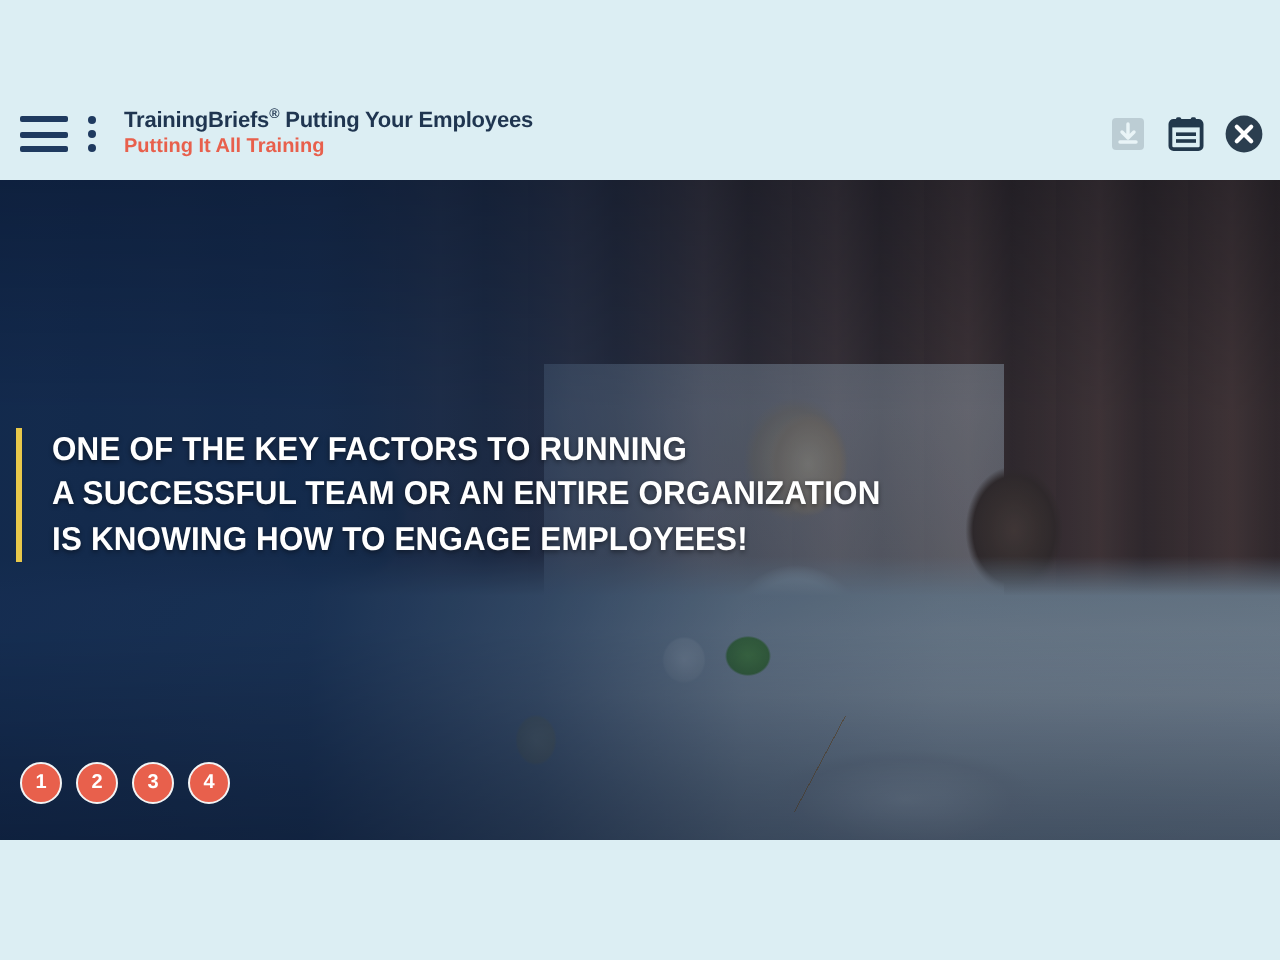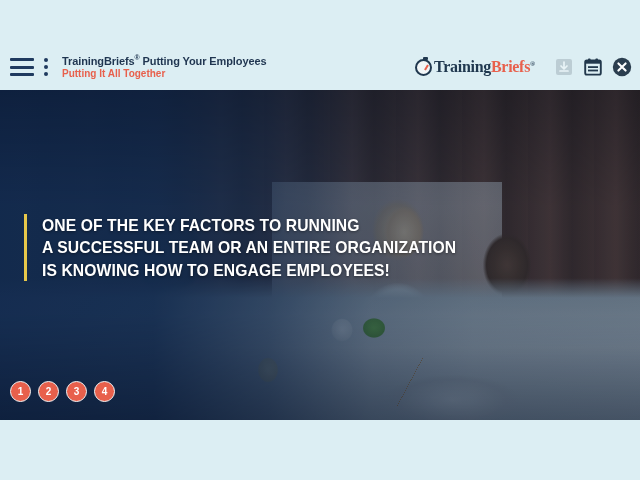--- a/index.html
+++ b/index.html
@@ -216,21 +216,21 @@
       rgba(17,40,74,0.40) 0%,
       rgba(17,40,74,0.16) 35%,
       rgba(17,40,74,0.16) 68%,
       rgba(17,40,74,0.45) 100%);
     mix-blend-mode: multiply;
   }
 
   
   .headline {
     position: absolute;
-    left: 24px; top: 124px;
+    left: 8px; top: 124px;
     display: flex;
     align-items: stretch;
   }
   .headline-bar {
     width: 3px;
     background: #e8c84a;
     margin-right: 15px;
     flex: 0 0 auto;
   }
   .headline-text {
@@ -281,29 +281,25 @@
     </div>
 
     <div class="kebab">
       <i></i>
       <i></i>
       <i></i>
     </div>
 
     <div class="titles">
       <div class="title-main"><span>TrainingBriefs</span><sup>®</sup><span> Putting Your Employees</span></div>
-      <div class="title-sub">Putting It All Together</div>
+      <div class="title-sub">Putting It All Training</div>
     </div>
 
     <div class="header-right">
 
-      <div class="logo">
-        <div class="logo-stopwatch"></div>
-        <div class="logo-text"><span class="lt-a">Training</span><span class="lt-b">Briefs</span><sup>®</sup></div>
-      </div>
 
       <div class="hicon disabled">
         <svg width="20" height="20" viewBox="0 0 20 20">
           <rect x="2" y="2" width="16" height="16" rx="2" fill="#8b9aa4"></rect>
           <path d="M10 5 L10 11 M7 9 L10 12 L13 9" stroke="#ffffff" stroke-width="1.7" fill="none" stroke-linecap="round" stroke-linejoin="round"></path>
           <path d="M6 14 H14" stroke="#ffffff" stroke-width="1.7" stroke-linecap="round"></path>
         </svg>
       </div>
 
       <div class="hicon">

